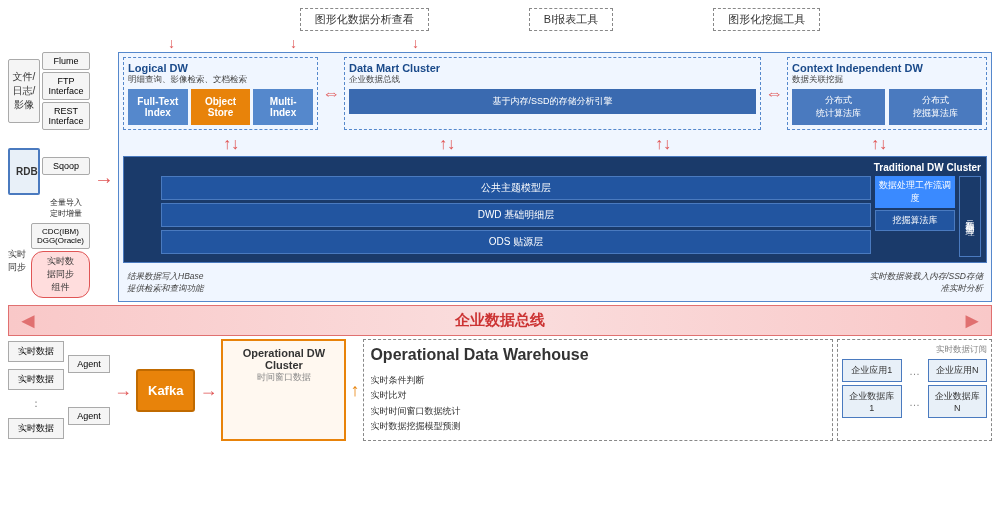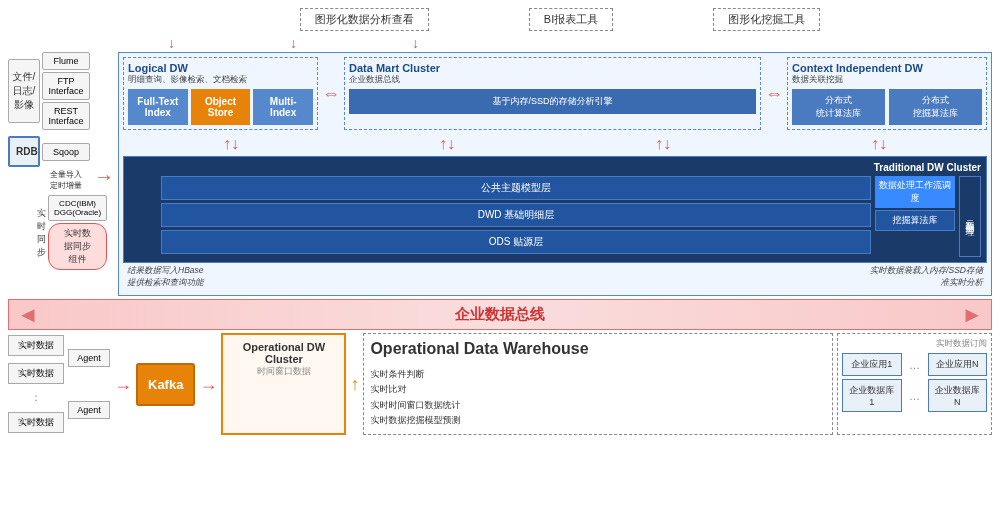--- a/index.html
+++ b/index.html
@@ -41,21 +41,22 @@
       text-align: center;
       font-size: 10px;
       color: #333;
       background: #f5f5f5;
       border-radius: 2px;
     }
     .source-box.rdb {
       border: 2px solid #4a7abf;
       background: #e8f0f8;
       font-weight: bold;
-      padding: 8px 6px;
+      padding: 16px 6px;
+      margin-top: 12px;
     }
     .connector-box {
       border: 1.5px solid #aaa;
       padding: 3px 5px;
       font-size: 9px;
       text-align: center;
       background: #f5f5f5;
       border-radius: 2px;
       width: 100%;
     }
@@ -142,21 +143,21 @@
           <div class="connector-box">FTP<br>Interface</div>
           <div class="connector-box">REST<br>Interface</div>
         </div>
       </div>
       <div style="display:flex; gap:2px; align-items:center; margin-top:4px;">
         <div class="source-box rdb" style="width:32px;">RDB</div>
         <div class="connector-box" style="flex:1;">Sqoop</div>
       </div>
       <div style="font-size:8px; color:#333; text-align:center; margin-left:34px;">全量导入<br>定时增量</div>
       <div style="display:flex; gap:2px; align-items:center; margin-top:2px;">
-        <div style="font-size:9px; color:#333; width:32px; text-align:left;margin-left:29px;">实时同步</div>
+        <div style="font-size:9px; color:#333; width:32px; text-align:left;">实时同步</div>
         <div style="display:flex; flex-direction:column; gap:2px; flex:1;">
           <div class="connector-box" style="font-size:8px;">CDC(IBM)<br>DGG(Oracle)</div>
           <div class="realtime-comp">实时数<br>据同步<br>组件</div>
         </div>
       </div>
     </div>
 
     <div style="display:flex; align-items:center; color:#e05555; font-size:20px; flex-shrink:0;">→</div>
 
     <div style="flex:1; border:1.5px solid #5588cc; background:#f0f6ff; padding:4px; position:relative;">
@@ -193,21 +194,21 @@
         </div>
       </div>
 
       <div style="display:flex; justify-content:space-around; font-size:16px; color:#e05555; padding:1px 0; margin-bottom:2px;">
         <span>↑↓</span>
           <span>↑↓</span>
           <span>↑↓</span>
           <span>↑↓</span>
       </div>
 
-      <div style="display:flex; gap:4px; margin-bottom:2px;">
+      <div style="display:flex; gap:4px; margin-bottom:8px;">
         <div style="flex:1; background:#1a3a6a; color:#fff; padding:5px; border:1px solid #4a7abf; position:relative;">
           <div style="font-size:10px; font-weight:bold; color:#fff; text-align:right; margin-bottom:3px;">Traditional DW Cluster</div>
           <div style="display:flex; gap:4px;padding-left:32px;">
             <div style="flex:1;">
               <div class="layer-bar">公共主题模型层</div>
               <div class="layer-bar">DWD 基础明细层</div>
               <div class="layer-bar">ODS 贴源层</div>
             </div>
             <div style="display:flex; flex-direction:column; gap:2px; width:80px;">
               <div style="background:#3a8aff; color:#fff; font-size:9px; text-align:center; padding:3px;">数据处理工作流调度</div>

